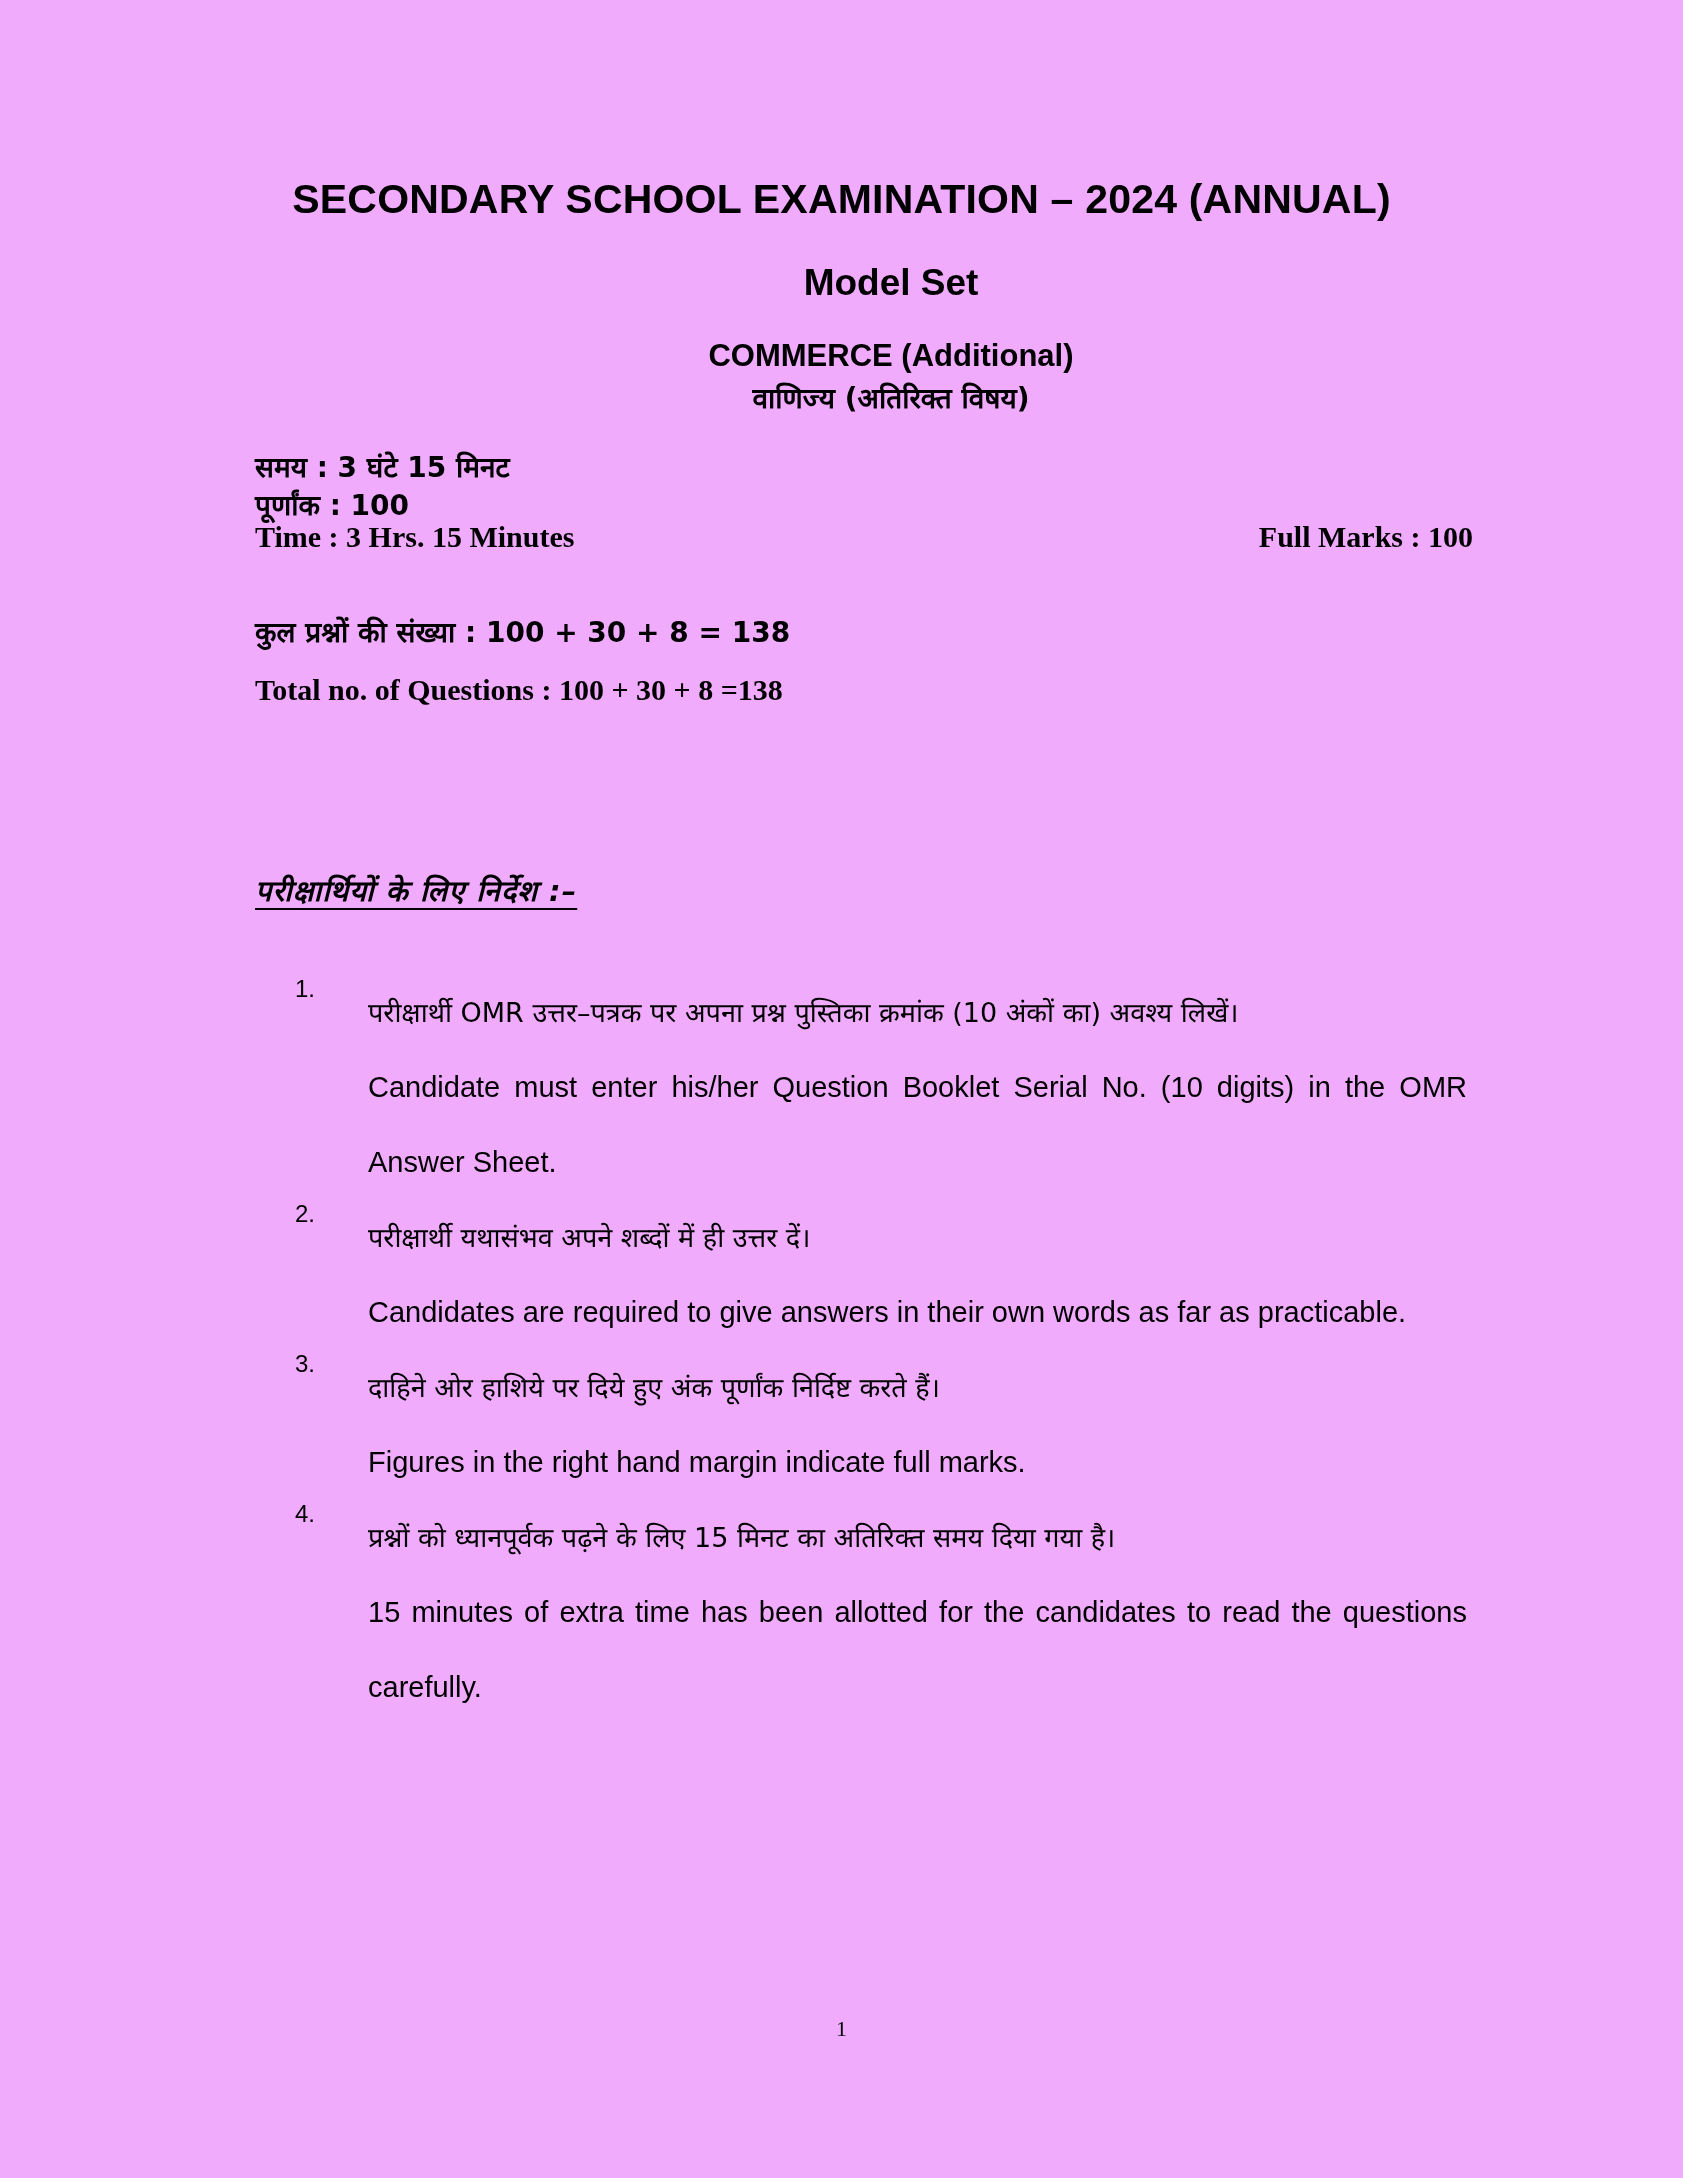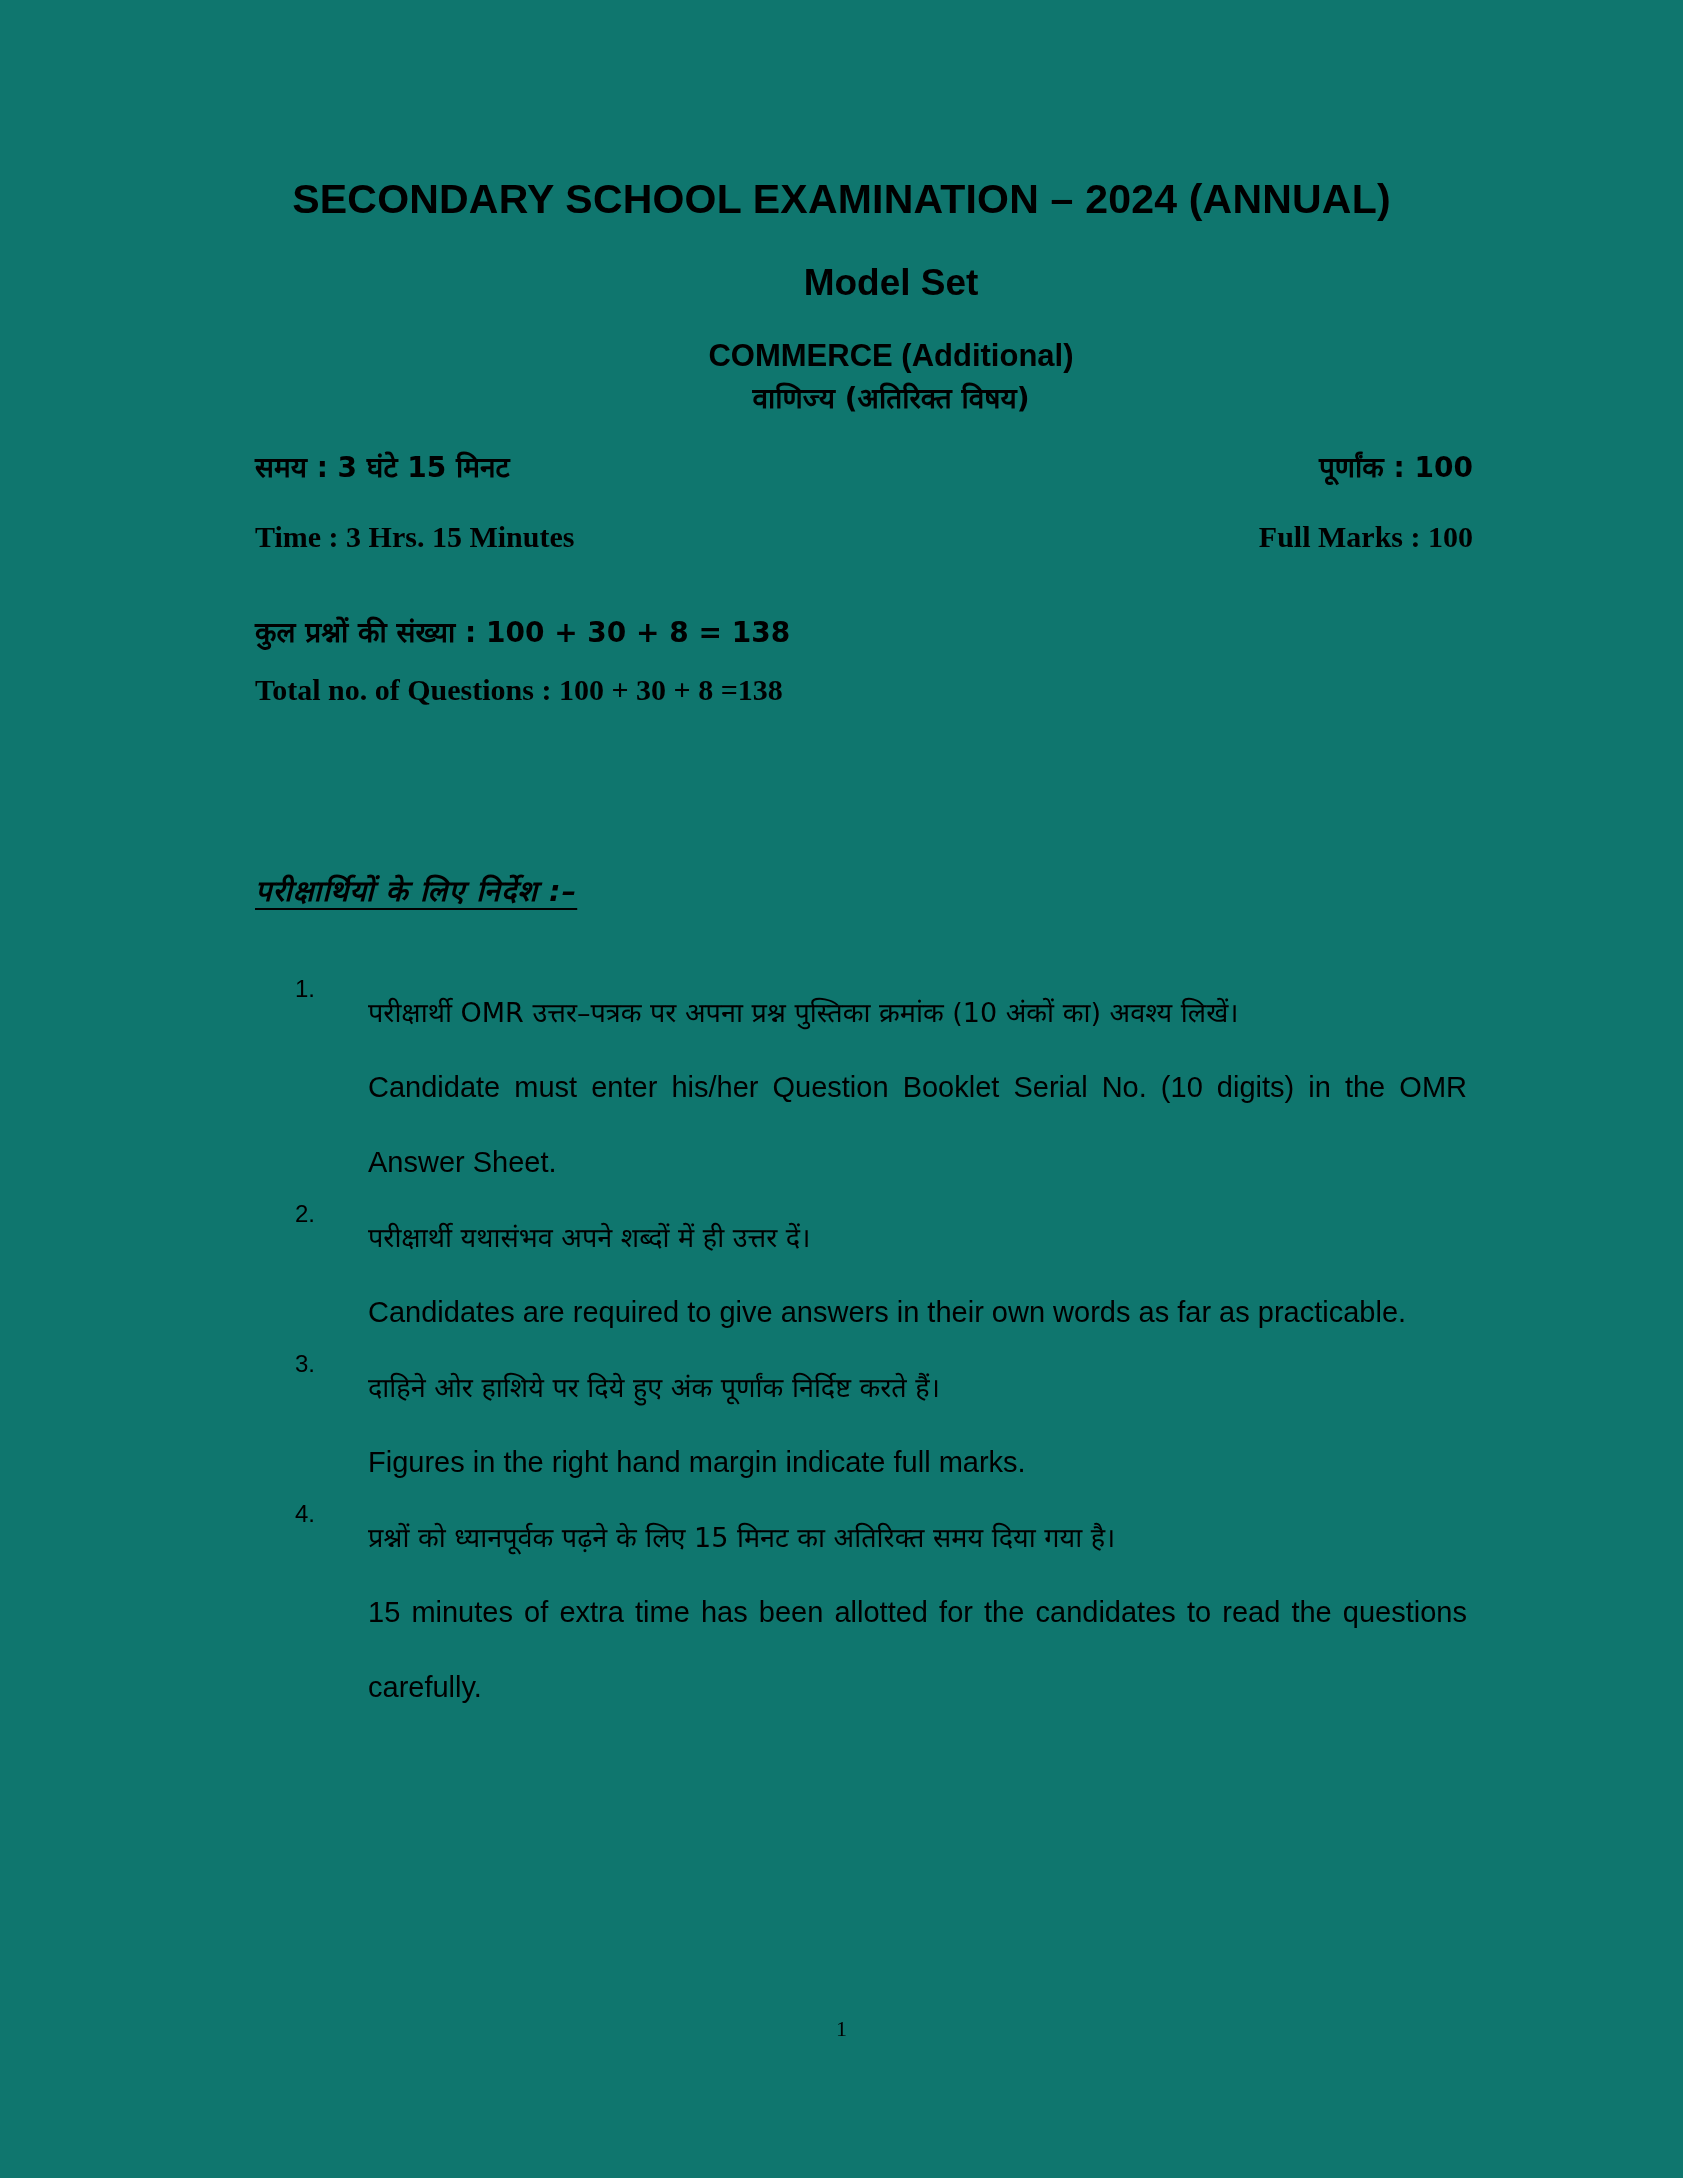--- a/index.html
+++ b/index.html
@@ -14,21 +14,21 @@
     font-family: "Liberation Sans", sans-serif;
     color: #000000;
     overflow: hidden;
   }
 
   .page {
     position: absolute;
     left: 0; top: 0;
     width: 1683px;
     height: 2178px;
-    background: #0f766e;
+    background: #f0abfc;
   }
 
   
   .exam-title {
     position: absolute;
     left: 0;
     top: 176px;
     width: 1683px;
     text-align: center;
     font-size: 41px;
@@ -86,21 +86,21 @@
 
   
   .meta-row {
     position: absolute;
     left: 255px;
     width: 1218px;
     display: flex;
     justify-content: space-between;
     align-items: baseline;
   }
-  .row-time-hi  { top: 447px; }
+  .row-time-hi  { top: 447px; flex-direction: column; }
   .row-time-en  { top: 520px; }
 
   .hi-text {
     font-family: "DejaVu Sans", sans-serif;
     font-size: 28px;
     font-weight: bold;
   }
   .en-serif {
     font-family: "Liberation Serif", serif;
     font-size: 30px;

